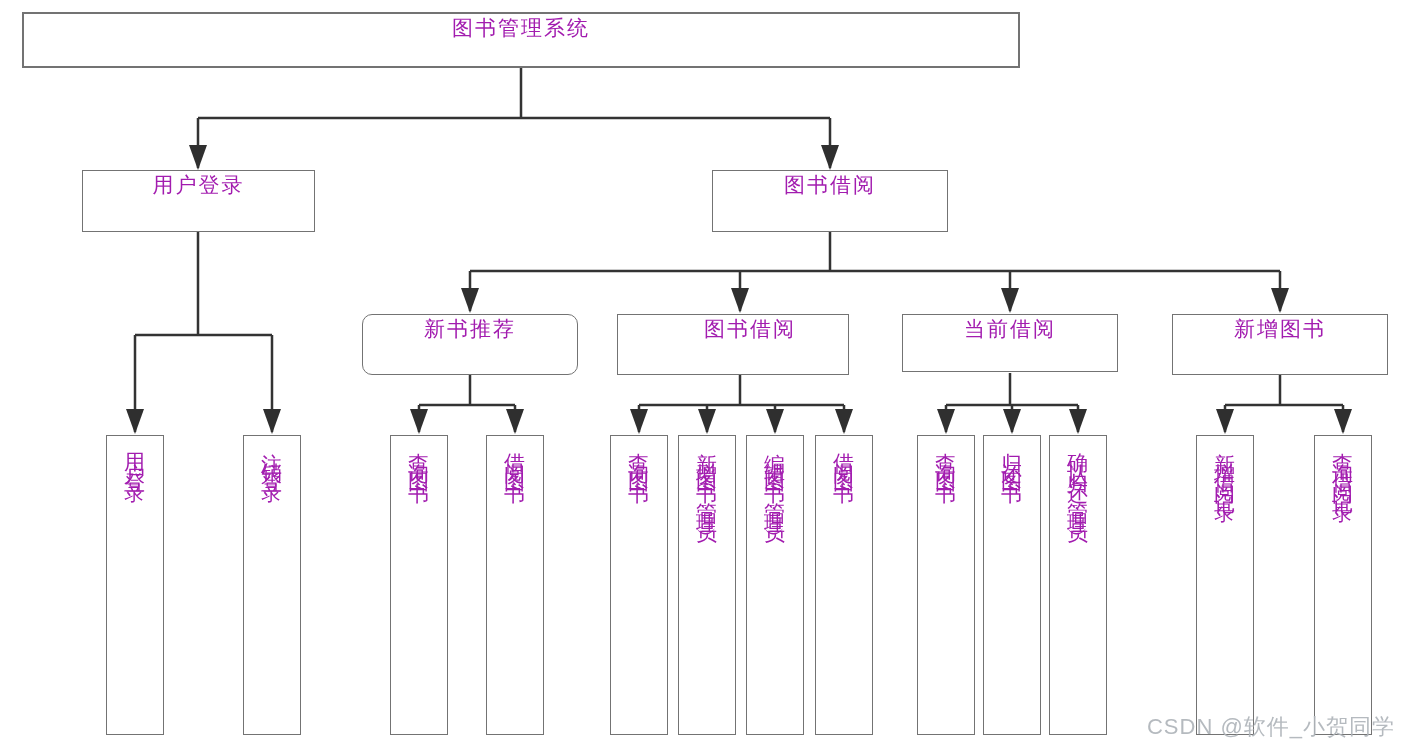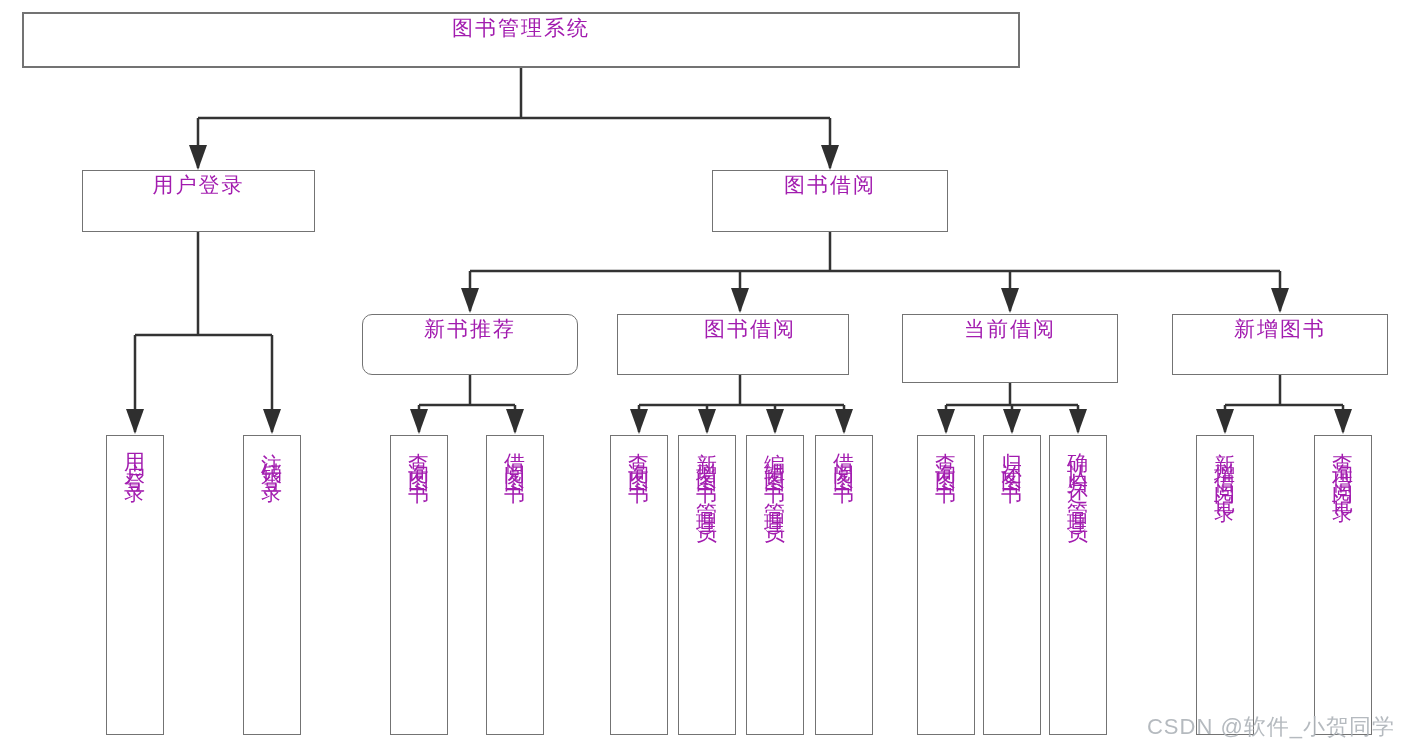--- a/index.html
+++ b/index.html
@@ -28,21 +28,21 @@
     letter-spacing:10px;
     line-height:1;
     white-space:nowrap;
   }
   
   .b-root{left:22px;top:12px;width:998px;height:56px;}
   .b-user-login{left:82px;top:170px;width:233px;height:62px;}
   .b-book-mgmt{left:712px;top:170px;width:236px;height:62px;}
   .b-new-book{left:362px;top:314px;width:216px;height:61px;border-radius:10px;}
   .b-book-borrow{left:617px;top:314px;width:232px;height:61px;padding-left:34px;}
-  .b-current-borrow{left:902px;top:314px;width:216px;height:69px;}
+  .b-current-borrow{left:902px;top:314px;width:216px;height:58px;}
   .b-borrow-records{left:1172px;top:314px;width:216px;height:61px;}
   .leaf{top:435px;width:58px;height:300px;}
   .b-l0{left:106px;} .b-l1{left:243px;} .b-l2{left:390px;} .b-l3{left:486px;}
   .b-l4{left:610px;} .b-l5{left:678px;} .b-l6{left:746px;} .b-l7{left:815px;}
   .b-l8{left:917px;} .b-l9{left:983px;} .b-l10{left:1049px;} .b-l11{left:1196px;}
   .b-l12{left:1314px;}
   .watermark{
     position:absolute;right:10px;bottom:5px;
     font-size:22px;color:rgba(175,180,186,0.92);
     letter-spacing:1px;z-index:5;text-align:center;

